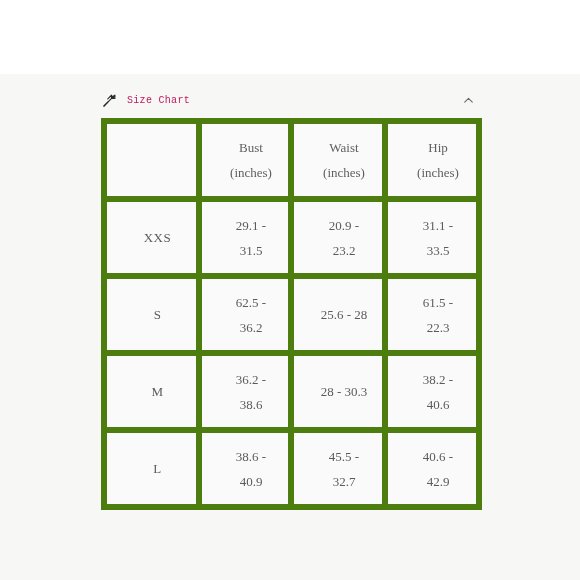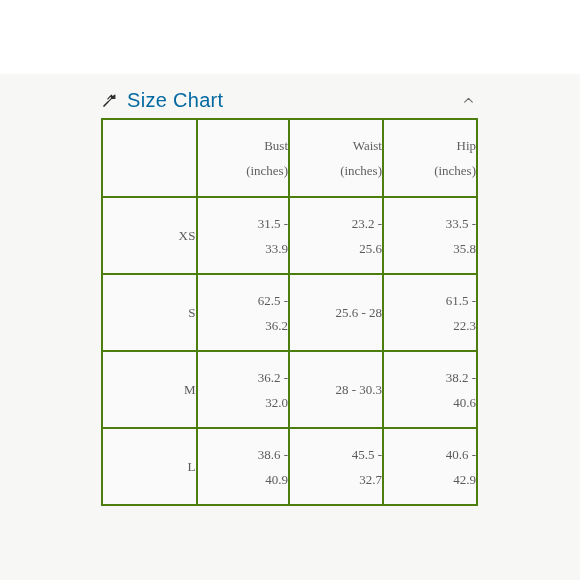--- a/index.html
+++ b/index.html
@@ -58,24 +58,24 @@
   .ruler-icon {
     width: 17px;
     height: 17px;
     flex: 0 0 17px;
     margin-right: 9px;
     display: block;
     color: #2c2c2c;
   }
 
   .accordion-title {
-    font-size: 20px;
+    font-size: 10px;
     letter-spacing: 0.3px;
-    color: #0369a1;
-    font-family: Liberation Sans, sans-serif;
+    color: #be185d;
+    font-family: Liberation Mono, monospace;
     white-space: nowrap;
   }
 
   .accordion-spacer { flex: 1 1 auto; }
 
   .chevron-icon {
     width: 13px;
     height: 13px;
     flex: 0 0 13px;
     color: #6a6a6a;
@@ -97,24 +97,24 @@
     background: #fafafa;
   }
 
   table.size-table col.c-size  { width: 95px; }
   table.size-table col.c-bust  { width: 92px; }
   table.size-table col.c-waist { width: 94px; }
   table.size-table col.c-hip   { width: 94px; }
 
   table.size-table th,
   table.size-table td {
-    border: 2px solid #4d7c0f;
+    border: 6px solid #4d7c0f;
     background: #fafafa;
     font-weight: normal;
-    text-align: right;
+    text-align: center;
     vertical-align: middle;
     font-family: "Liberation Serif", "DejaVu Serif", serif;
     color: #5b5b5b;
     font-size: 13px;
     line-height: 25px;
     padding: 10px 0 10px 12px;
     height: 77px;
   }
 
   table.size-table th {
@@ -180,57 +180,57 @@
               <span class="hdr-l2">(inches)</span>
             </th>
             <th>
               <span class="hdr-l1">Hip</span>
               <span class="hdr-l2">(inches)</span>
             </th>
           </tr>
         </thead>
         <tbody>
 
-
-          <tr>
-            <td class="size-label-cell">XS</td>
-            <td>
-              <span class="val-l1">31.5 -</span>
-              <span class="val-l2">33.9</span>
-            </td>
-            <td>
-              <span class="val-l1">23.2 -</span>
-              <span class="val-l2">25.6</span>
-            </td>
-            <td>
-              <span class="val-l1">33.5 -</span>
-              <span class="val-l2">35.8</span>
-            </td>
-          </tr>
+          <tr>
+            <td class="size-label-cell">XXS</td>
+            <td>
+              <span class="val-l1">29.1 -</span>
+              <span class="val-l2">31.5</span>
+            </td>
+            <td>
+              <span class="val-l1">20.9 -</span>
+              <span class="val-l2">23.2</span>
+            </td>
+            <td class="hip-cell">
+              <span class="val-l1">31.1 -</span>
+              <span class="val-l2">33.5</span>
+            </td>
+          </tr>
+
 
           <tr>
             <td class="size-label-cell">S</td>
             <td>
               <span class="val-l1">62.5 -</span>
               <span class="val-l2">36.2</span>
             </td>
             <td>
               <span class="val-single">25.6 - 28</span>
             </td>
             <td>
               <span class="val-l1">61.5 -</span>
               <span class="val-l2">22.3</span>
             </td>
           </tr>
 
           <tr>
             <td class="size-label-cell">M</td>
             <td>
               <span class="val-l1">36.2 -</span>
-              <span class="val-l2">32.0</span>
+              <span class="val-l2">38.6</span>
             </td>
             <td>
               <span class="val-single">28 - 30.3</span>
             </td>
             <td>
               <span class="val-l1">38.2 -</span>
               <span class="val-l2">40.6</span>
             </td>
           </tr>
 

